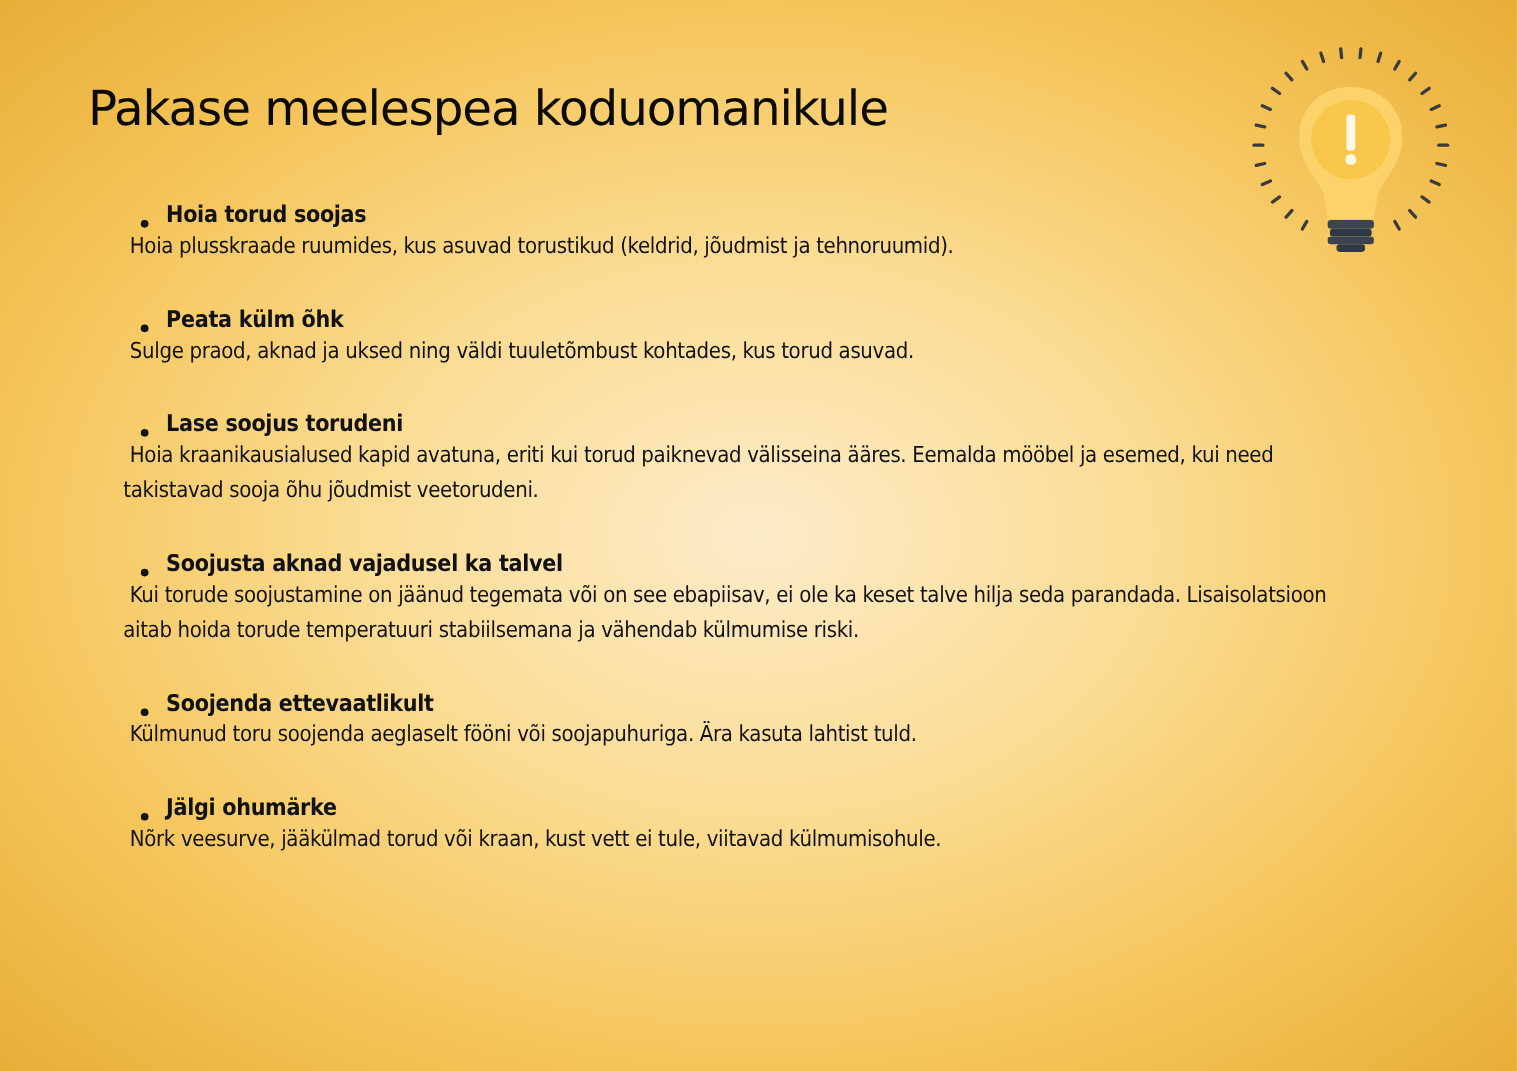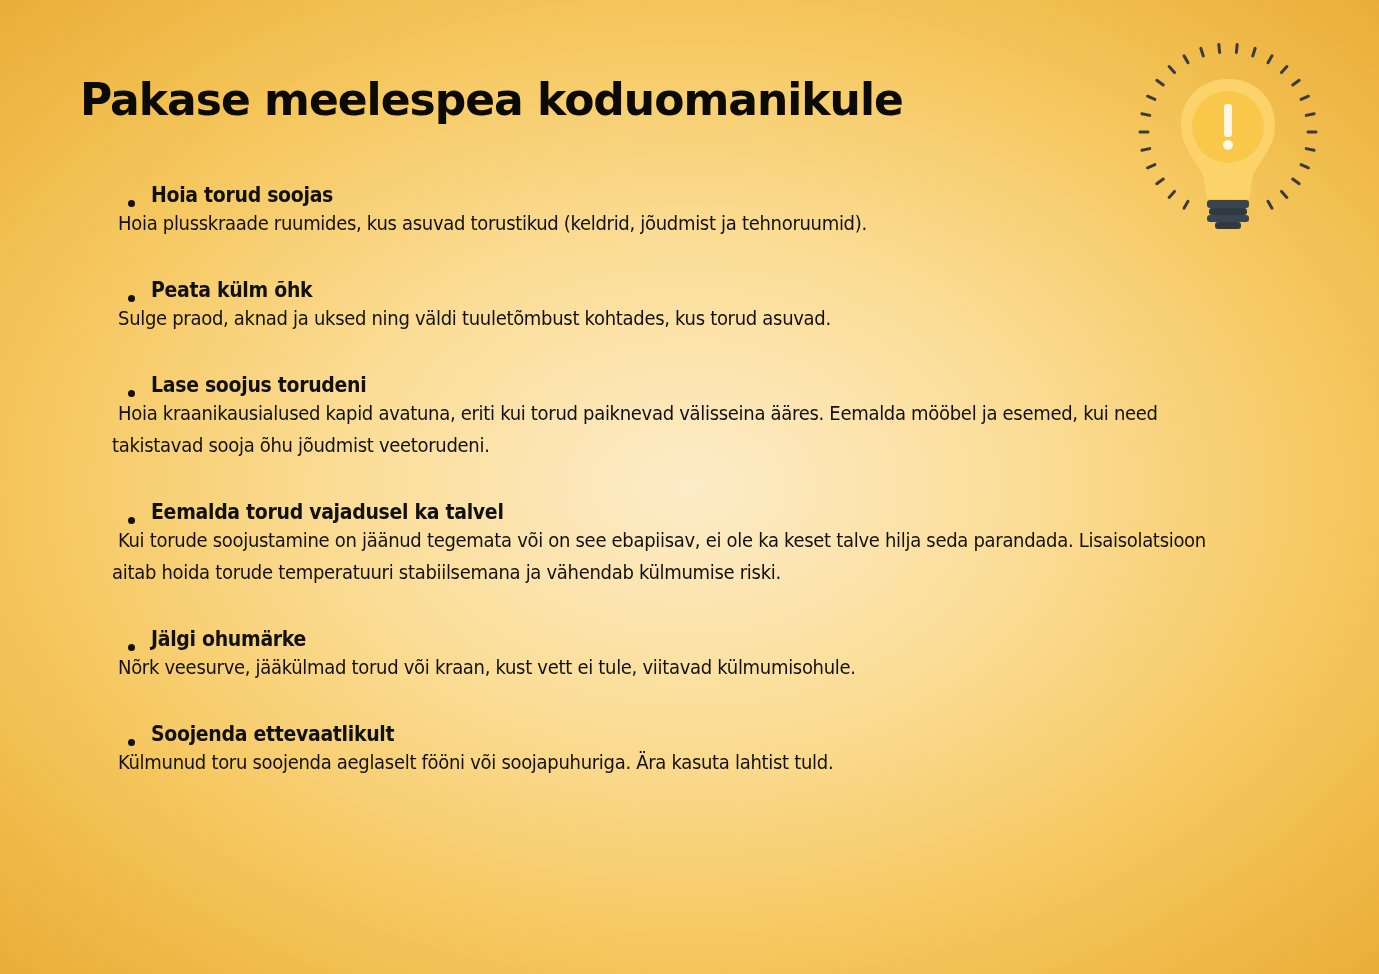--- a/index.html
+++ b/index.html
@@ -5,21 +5,21 @@
   html, body { margin:0; padding:0; }
   body {
     width:1379px; height:974px; overflow:hidden; position:relative;
     background: radial-gradient(ellipse 75% 75% at 50% 50%, #fdecc9 0%, #fbdc93 35%, #f5c65c 65%, #e7a92f 100%);
     font-family: "DejaVu Sans Condensed", "DejaVu Sans", sans-serif;
     color:#111;
   }
   .title {
     position:absolute; left:80px; top:74px;
     font-family: "DejaVu Sans", sans-serif;
-    font-weight:bold; font-size:44px; letter-spacing:-1px;
+    font-weight:normal; font-size:44px; letter-spacing:-1px;
     color:#0c0a05; margin:0;
   }
   .tips { position:absolute; left:112px; top:175px; width:1130px; }
   .tip { margin-bottom:31px; }
   .tip-head { display:flex; align-items:flex-end; height:32px; padding-left:16px; }
   .bullet { width:7px; height:7px; border-radius:50%; background:#111; margin-right:16px; }
   .tip-title { font-weight:bold; font-size:21px; letter-spacing:-0.3px; }
   .tip-body { font-size:20px; line-height:32px; letter-spacing:-0.3px; text-indent:6px; }
   .bulb { position:absolute; left:1137px; top:37px; width:182px; height:196px; }
 </style>
@@ -85,31 +85,31 @@
   <div class="tip">
     <div class="tip-head">
         <span class="bullet"></span>
         <span class="tip-title">Lase soojus torudeni</span>
       </div>
     <div class="tip-body">Hoia kraanikausialused kapid avatuna, eriti kui torud paiknevad välisseina ääres. Eemalda mööbel ja esemed, kui need takistavad sooja õhu jõudmist veetorudeni.</div>
   </div>
   <div class="tip">
     <div class="tip-head">
         <span class="bullet"></span>
-        <span class="tip-title">Eemalda torud vajadusel ka talvel</span>
+        <span class="tip-title">Soojusta aknad vajadusel ka talvel</span>
       </div>
     <div class="tip-body">Kui torude soojustamine on jäänud tegemata või on see ebapiisav, ei ole ka keset talve hilja seda parandada. Lisaisolatsioon aitab hoida torude temperatuuri stabiilsemana ja vähendab külmumise riski.</div>
+  </div>
+  <div class="tip">
+    <div class="tip-head">
+        <span class="bullet"></span>
+        <span class="tip-title">Soojenda ettevaatlikult</span>
+      </div>
+    <div class="tip-body">Külmunud toru soojenda aeglaselt fööni või soojapuhuriga. Ära kasuta lahtist tuld.</div>
   </div>
   <div class="tip">
     <div class="tip-head">
         <span class="bullet"></span>
         <span class="tip-title">Jälgi ohumärke</span>
       </div>
     <div class="tip-body">Nõrk veesurve, jääkülmad torud või kraan, kust vett ei tule, viitavad külmumisohule.</div>
   </div>
-  <div class="tip">
-    <div class="tip-head">
-        <span class="bullet"></span>
-        <span class="tip-title">Soojenda ettevaatlikult</span>
-      </div>
-    <div class="tip-body">Külmunud toru soojenda aeglaselt fööni või soojapuhuriga. Ära kasuta lahtist tuld.</div>
-  </div>
 </div>
 
 </body></html>

